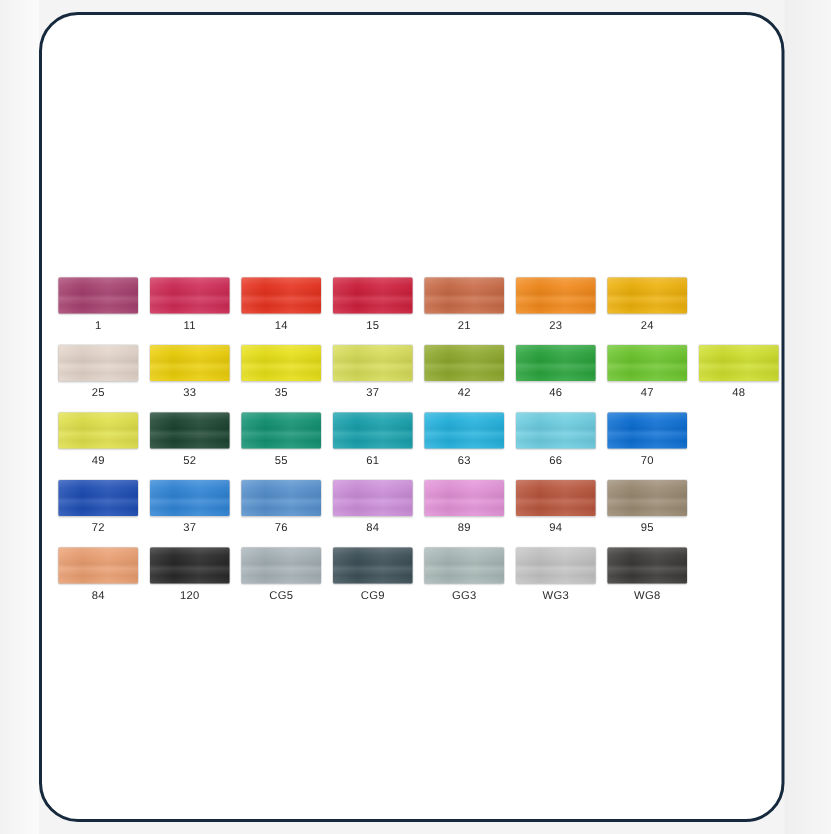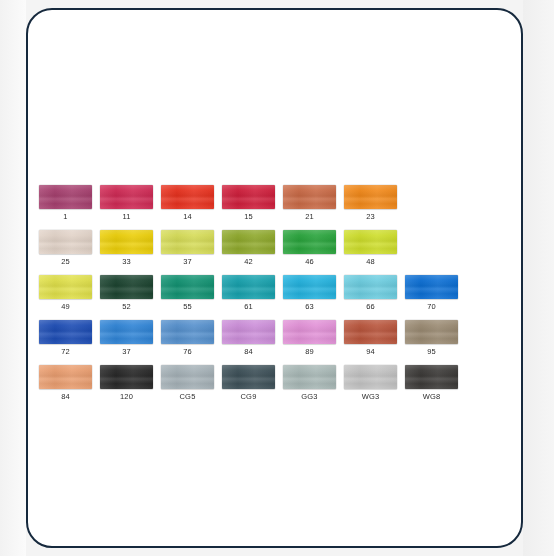--- a/index.html
+++ b/index.html
@@ -144,43 +144,55 @@
             <div class="swatch-label">15</div>
           </div>
           <div class="swatch-cell">
             <div class="swatch-chip" style="background-color: rgb(201, 106, 70);"></div>
             <div class="swatch-label">21</div>
           </div>
           <div class="swatch-cell">
             <div class="swatch-chip" style="background-color: rgb(242, 137, 26);"></div>
             <div class="swatch-label">23</div>
           </div>
+          <div class="swatch-cell">
+            <div class="swatch-chip" style="background-color: rgb(238, 177, 10);"></div>
+            <div class="swatch-label">24</div>
+          </div>
         </div>
         <div class="swatch-row">
           <div class="swatch-cell">
             <div class="swatch-chip" style="background-color: rgb(226, 211, 200);"></div>
             <div class="swatch-label">25</div>
           </div>
           <div class="swatch-cell">
             <div class="swatch-chip" style="background-color: rgb(236, 207, 9);"></div>
             <div class="swatch-label">33</div>
           </div>
           <div class="swatch-cell">
+            <div class="swatch-chip" style="background-color: rgb(232, 224, 22);"></div>
+            <div class="swatch-label">35</div>
+          </div>
+          <div class="swatch-cell">
             <div class="swatch-chip" style="background-color: rgb(214, 220, 87);"></div>
             <div class="swatch-label">37</div>
           </div>
           <div class="swatch-cell">
             <div class="swatch-chip" style="background-color: rgb(143, 169, 44);"></div>
             <div class="swatch-label">42</div>
           </div>
           <div class="swatch-cell">
             <div class="swatch-chip" style="background-color: rgb(41, 164, 60);"></div>
             <div class="swatch-label">46</div>
           </div>
           <div class="swatch-cell">
+            <div class="swatch-chip" style="background-color: rgb(108, 198, 44);"></div>
+            <div class="swatch-label">47</div>
+          </div>
+          <div class="swatch-cell">
             <div class="swatch-chip" style="background-color: rgb(206, 222, 43);"></div>
             <div class="swatch-label">48</div>
           </div>
         </div>
         <div class="swatch-row">
           <div class="swatch-cell">
             <div class="swatch-chip" style="background-color: rgb(224, 224, 74);"></div>
             <div class="swatch-label">49</div>
           </div>
           <div class="swatch-cell">

